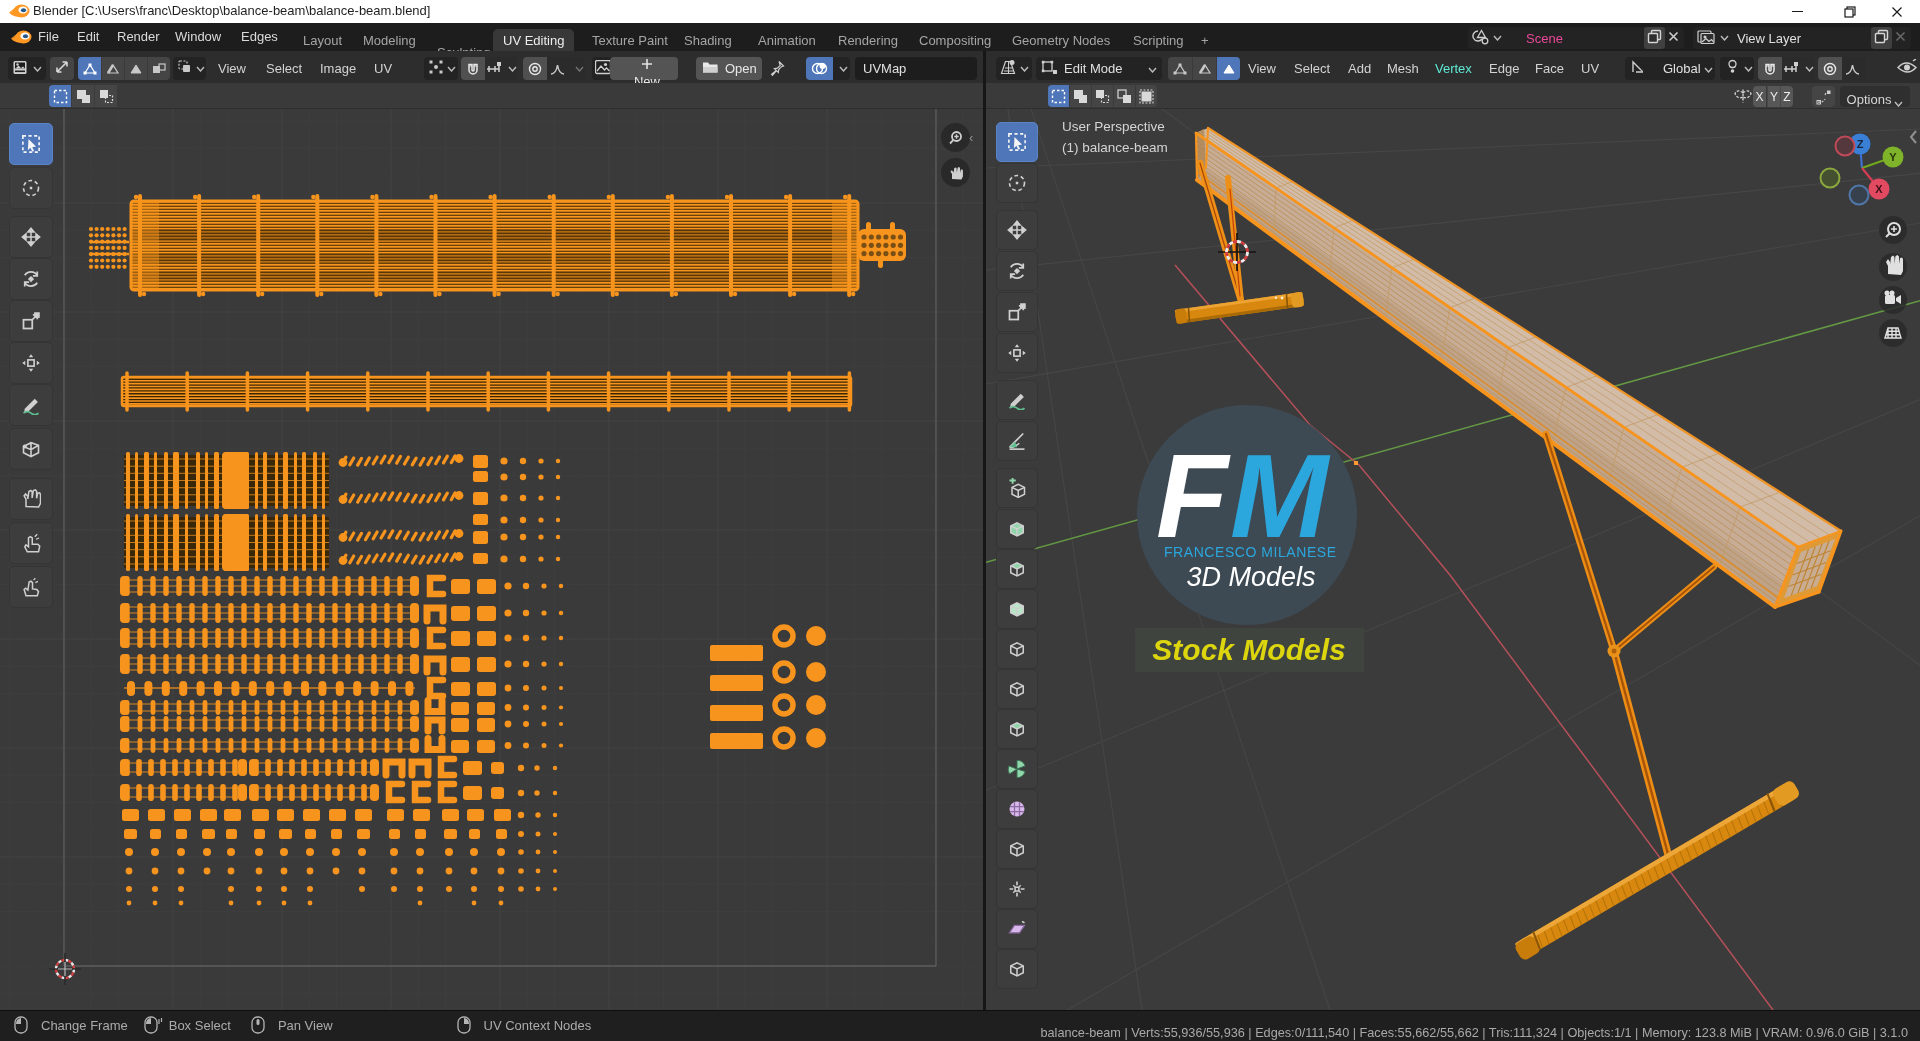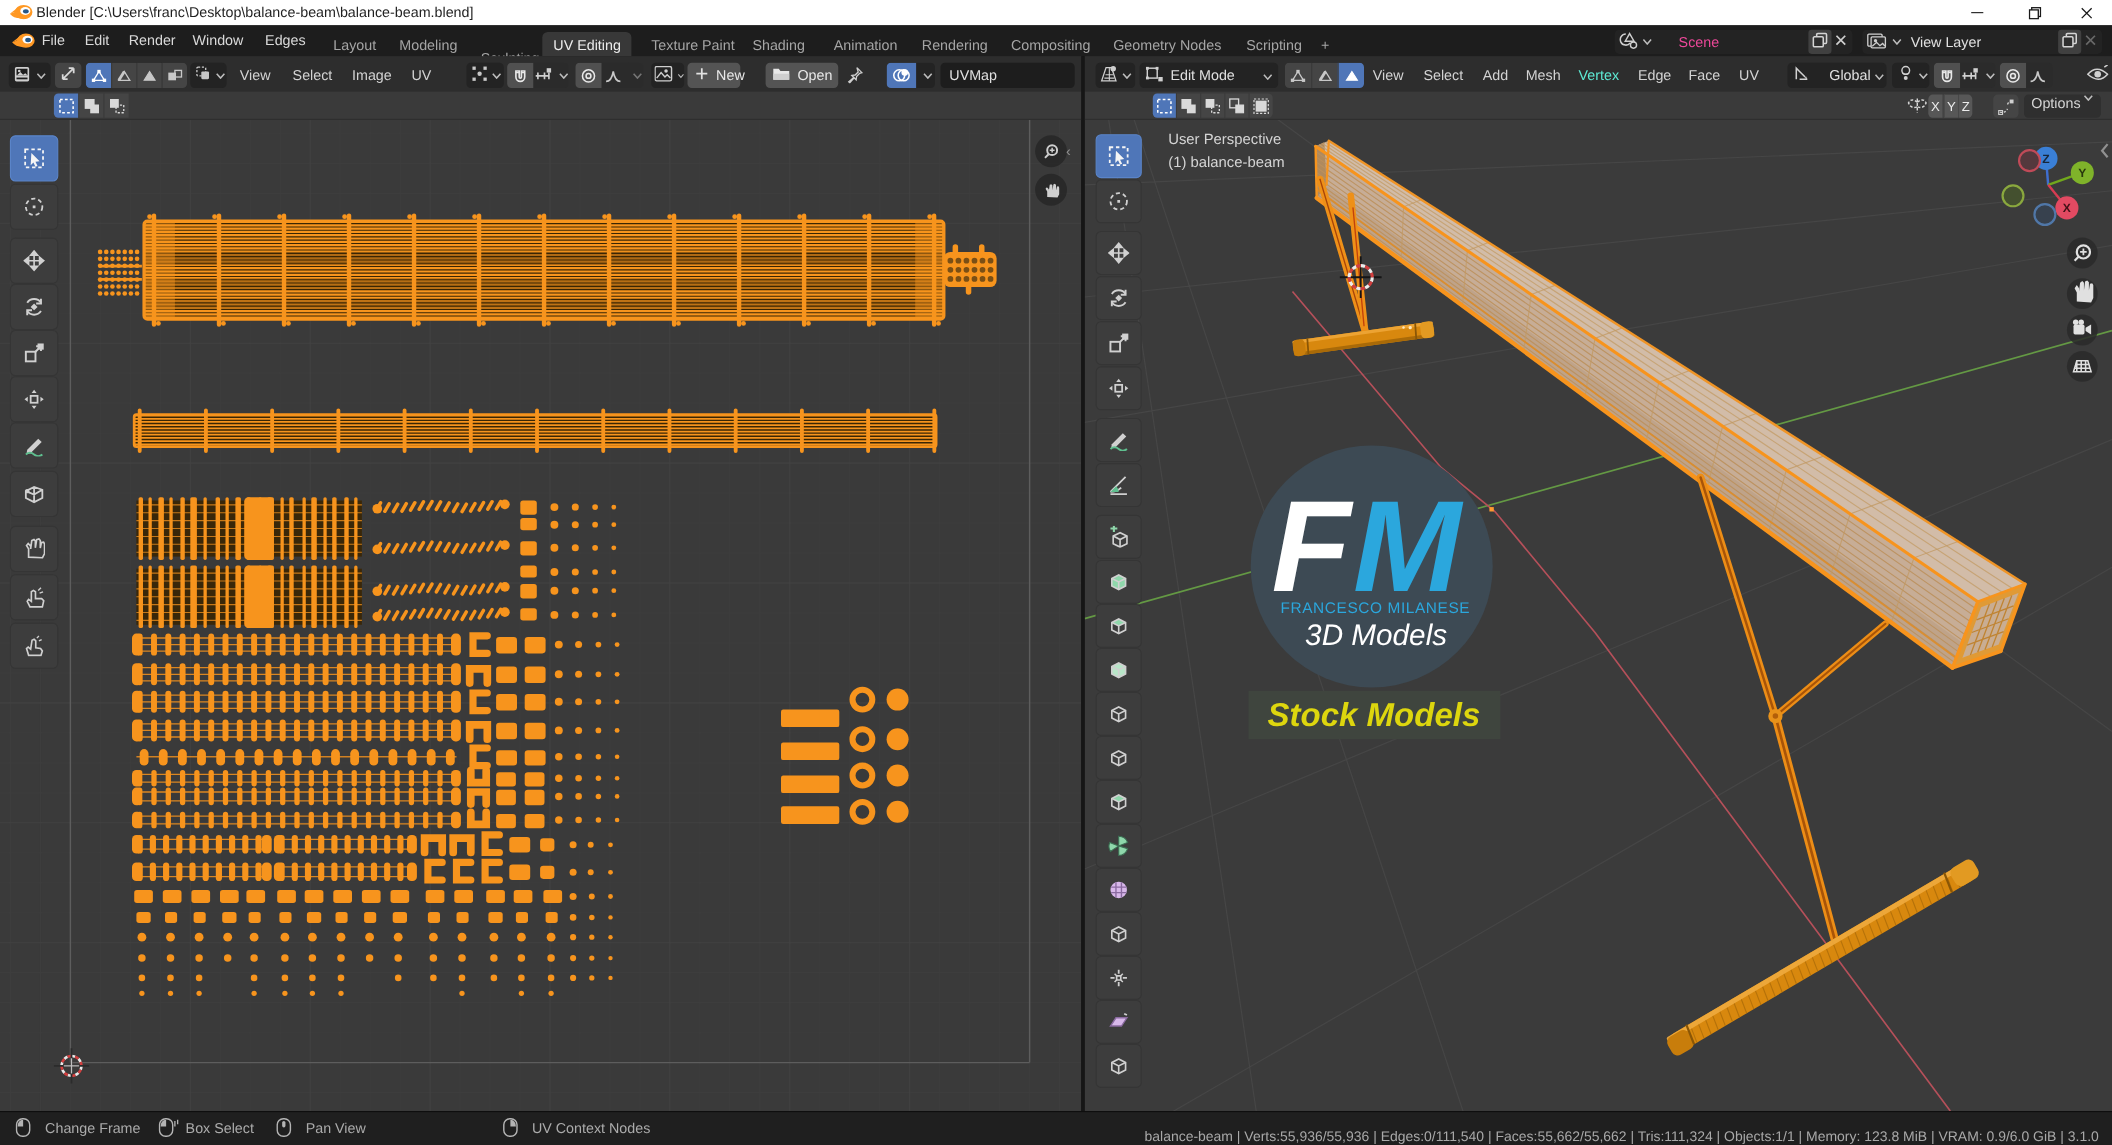--- a/index.html
+++ b/index.html
@@ -200,21 +200,21 @@
     <div style="position:absolute;left:592px;top:6px;width:30px;height:23px;background:#232323;border-radius:4px;display:flex;align-items:center;">
       <span style="margin-left:3px"><svg width="18" height="15" viewBox="0 0 18 15" style="">
           <rect x="0.5" y="0.5" width="15" height="13" rx="1.5" fill="none" stroke="#cfcfcf" stroke-width="1.3"></rect>
           <circle cx="10.5" cy="4.5" r="1.6" fill="#cfcfcf"></circle>
           <path d="M2 11 l4 -5 3.5 4 2-2 3 3" stroke="#cfcfcf" stroke-width="1.3" fill="none"></path>
         </svg></span>
       <svg width="9" height="6" viewBox="0 0 9 6" style="margin-left:3px">
         <path d="M1 1 L4.5 5 L8 1" stroke="#bdbdbd" stroke-width="1.4" fill="none"></path>
       </svg>
     </div>
-    <div style="position:absolute;left:625px;top:6px;width:48px;height:23px;background:#545454;border-radius:4px;display:flex;align-items:center;">
+    <div style="position:absolute;left:610px;top:6px;width:68px;height:23px;background:#545454;border-radius:4px;display:flex;align-items:center;flex-direction:column;">
       <span style="margin-left:6px"><svg width="14" height="14" viewBox="0 0 14 14" style="">
           <path d="M7 2 v10 M2 7 h10" stroke="#e2e2e2" stroke-width="1.6"></path>
         </svg></span>
       <span style="margin-left:6px;color:#e8e8e8">New</span>
     </div>
     <div style="position:absolute;left:696px;top:6px;width:66px;height:23px;background:#545454;border-radius:4px;display:flex;align-items:center;">
       <span style="margin-left:6px"><svg width="17" height="14" viewBox="0 0 17 14" style="">
           <path d="M1 2.5 h5 l1.5 2 h8 v8 h-14.5 Z" fill="#e8e8e8"></path>
           <rect x="1" y="7" width="14.5" height="5.5" fill="#cfcfcf"></rect>
         </svg></span>
@@ -405,21 +405,21 @@
     <div style="position:absolute;left:767px;top:3px;width:13px;height:21px;background:#575757;border-radius:4px 0 0 4px;border-left:none;color:#ececec;display:flex;align-items:center;justify-content:center;font-size:12px">X</div>
     <div style="position:absolute;left:781px;top:3px;width:13px;height:21px;background:#575757;border-radius:0;border-left:1px solid #484848;color:#ececec;display:flex;align-items:center;justify-content:center;font-size:12px">Y</div>
     <div style="position:absolute;left:794px;top:3px;width:13px;height:21px;background:#575757;border-radius:0 4px 4px 0;border-left:1px solid #484848;color:#ececec;display:flex;align-items:center;justify-content:center;font-size:12px">Z</div>
     <div style="position:absolute;left:826px;top:3px;width:23px;height:21px;background:#454545;border-radius:4px;display:flex;align-items:center;justify-content:center">
       <svg width="16" height="16" viewBox="0 0 16 16" style="">
         <path d="M2 13 q5 1 7 -3 M9 6 q1 -3 4 -3" stroke="#cfcfcf" stroke-width="1.2" fill="none" stroke-dasharray="2 1.6"></path>
         <rect x="11" y="1.5" width="3.5" height="3.5" fill="#cfcfcf"></rect>
         <rect x="1" y="11.5" width="3.5" height="3.5" fill="none" stroke="#cfcfcf" stroke-width="1"></rect>
       </svg>
     </div>
-    <div style="position:absolute;left:854px;top:3px;width:70px;height:21px;background:#2f2f2f;border-radius:4px;display:flex;align-items:flex-start;justify-content:center;color:#d5d5d5">Options<svg width="9" height="6" viewBox="0 0 9 6" style="margin-left:3px">
+    <div style="position:absolute;left:854px;top:3px;width:70px;height:21px;background:#2f2f2f;border-radius:4px;display:flex;align-items:flex-end;justify-content:center;color:#d5d5d5">Options<svg width="9" height="6" viewBox="0 0 9 6" style="margin-left:3px">
         <path d="M1 1 L4.5 5 L8 1" stroke="#bdbdbd" stroke-width="1.4" fill="none"></path>
       </svg></div>
   </div>
 <div class="abs" style="left:0;top:109px;width:983px;height:901px;overflow:hidden">
 <svg width="983" height="901" viewBox="0 0 983 901">
       <rect width="983" height="901" fill="#3a3a3a"></rect>
       <path d="M9.5 0V901 M36.8 0V901 M64.0 0V901 M91.2 0V901 M118.5 0V901 M145.8 0V901 M173.0 0V901 M200.2 0V901 M227.5 0V901 M254.8 0V901 M282.0 0V901 M309.2 0V901 M336.5 0V901 M363.8 0V901 M391.0 0V901 M418.2 0V901 M445.5 0V901 M472.8 0V901 M500.0 0V901 M527.2 0V901 M554.5 0V901 M581.8 0V901 M609.0 0V901 M636.2 0V901 M663.5 0V901 M690.8 0V901 M718.0 0V901 M745.2 0V901 M772.5 0V901 M799.8 0V901 M827.0 0V901 M854.2 0V901 M881.5 0V901 M908.8 0V901 M936.0 0V901 M963.2 0V901 M0 884.2H983 M0 857.0H983 M0 829.8H983 M0 802.5H983 M0 775.2H983 M0 748.0H983 M0 720.8H983 M0 693.5H983 M0 666.2H983 M0 639.0H983 M0 611.8H983 M0 584.5H983 M0 557.2H983 M0 530.0H983 M0 502.8H983 M0 475.5H983 M0 448.2H983 M0 421.0H983 M0 393.8H983 M0 366.5H983 M0 339.2H983 M0 312.0H983 M0 284.8H983 M0 257.5H983 M0 230.2H983 M0 203.0H983 M0 175.8H983 M0 148.5H983 M0 121.2H983 M0 94.0H983 M0 66.8H983 M0 39.5H983 M0 12.2H983" stroke="#3d3d3d" stroke-width="1" fill="none"></path>
       <path d="M173 0V901 M282 0V901 M391 0V901 M500 0V901 M609 0V901 M718 0V901 M827 0V901 M0 748H983 M0 639H983 M0 530H983 M0 421H983 M0 312H983 M0 203H983 M0 94H983" stroke="#424242" stroke-width="1" fill="none"></path>
       <path d="M64 0V857 M936 0V857 M64 857H936" stroke="#5d5d5d" stroke-width="1.3" fill="none"></path>
       <g>

